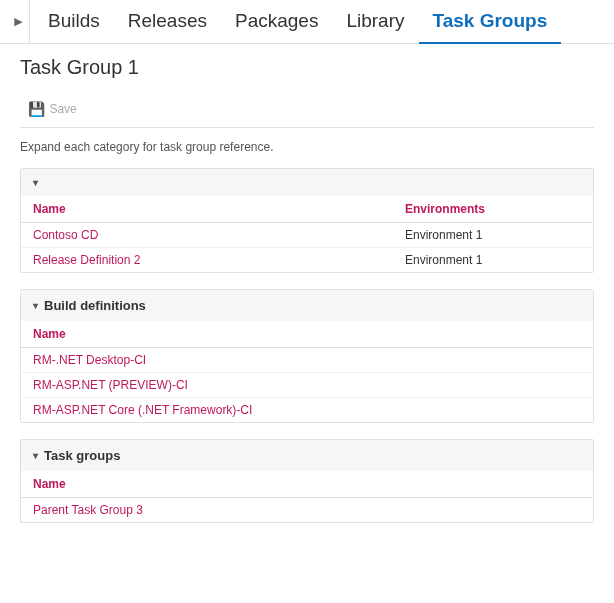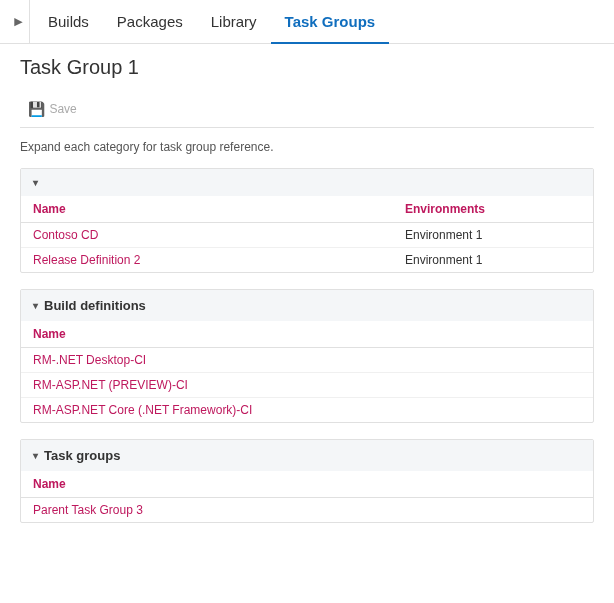--- a/index.html
+++ b/index.html
@@ -20,21 +20,21 @@
       border-bottom: 1px solid #e0e0e0;
       padding: 0 8px;
       height: 44px;
       background: #fff;
     }
     .nav-item {
       padding: 0 14px;
       height: 44px;
       display: flex;
       align-items: center;
-      font-size: 15px;
+      font-size: 19px;
       color: #333;
       cursor: pointer;
       border-bottom: 2px solid transparent;
       margin-bottom: -1px;
     }
     .nav-item.active {
       color: #106ebe;
       border-bottom: 2px solid #106ebe;
       font-weight: 600;
     }
@@ -176,20 +176,21 @@
   </style>
 </head>
 <body>
 
 <nav class="top-nav">
   <div class="sidebar-toggle">
     <span>▶</span>
   </div>
 
 <div class="nav-item">Builds</div>
+    <div class="nav-item">Releases</div>
     <div class="nav-item">Packages</div>
     <div class="nav-item">Library</div>
     <div class="nav-item active">Task Groups</div>
   </nav>
 
 <div class="content">
   <main class="main-content">
 
     <h1 class="page-title">Task Group 1</h1>
 

